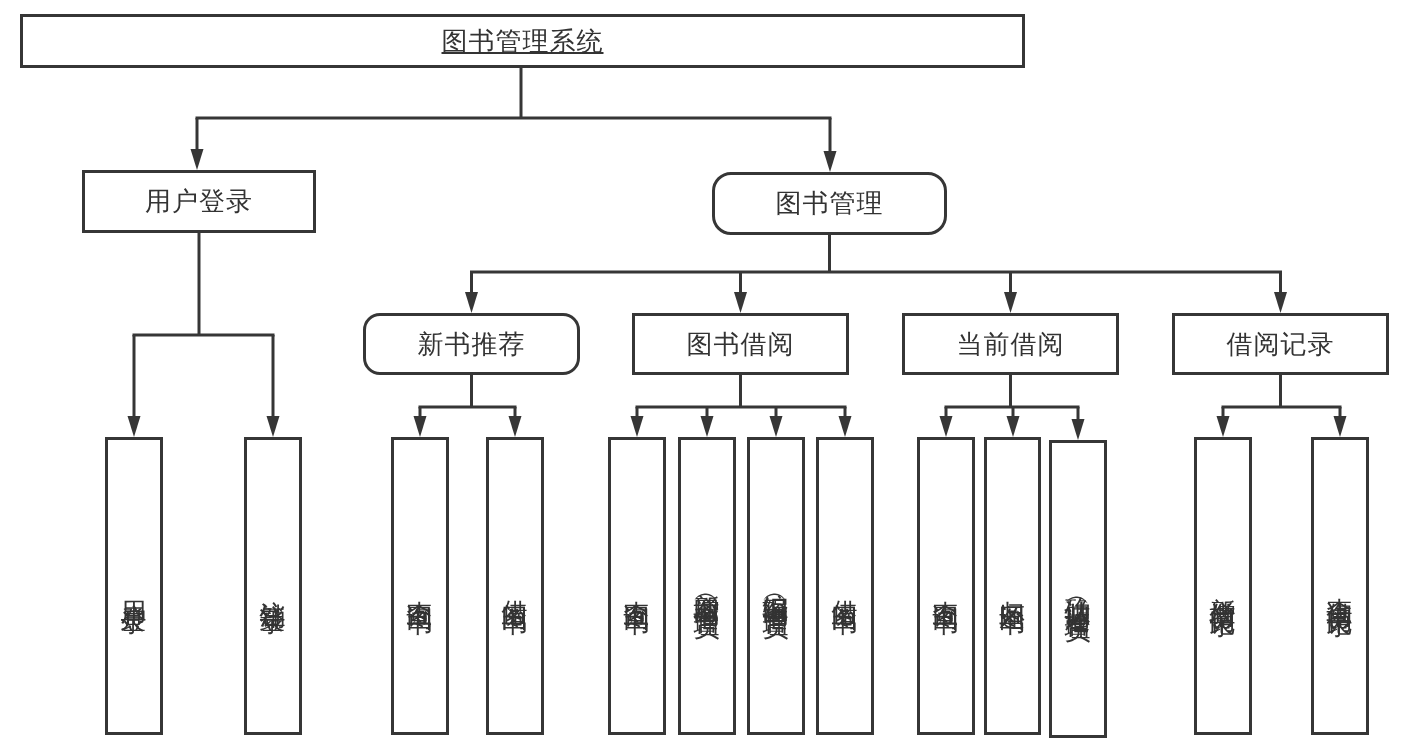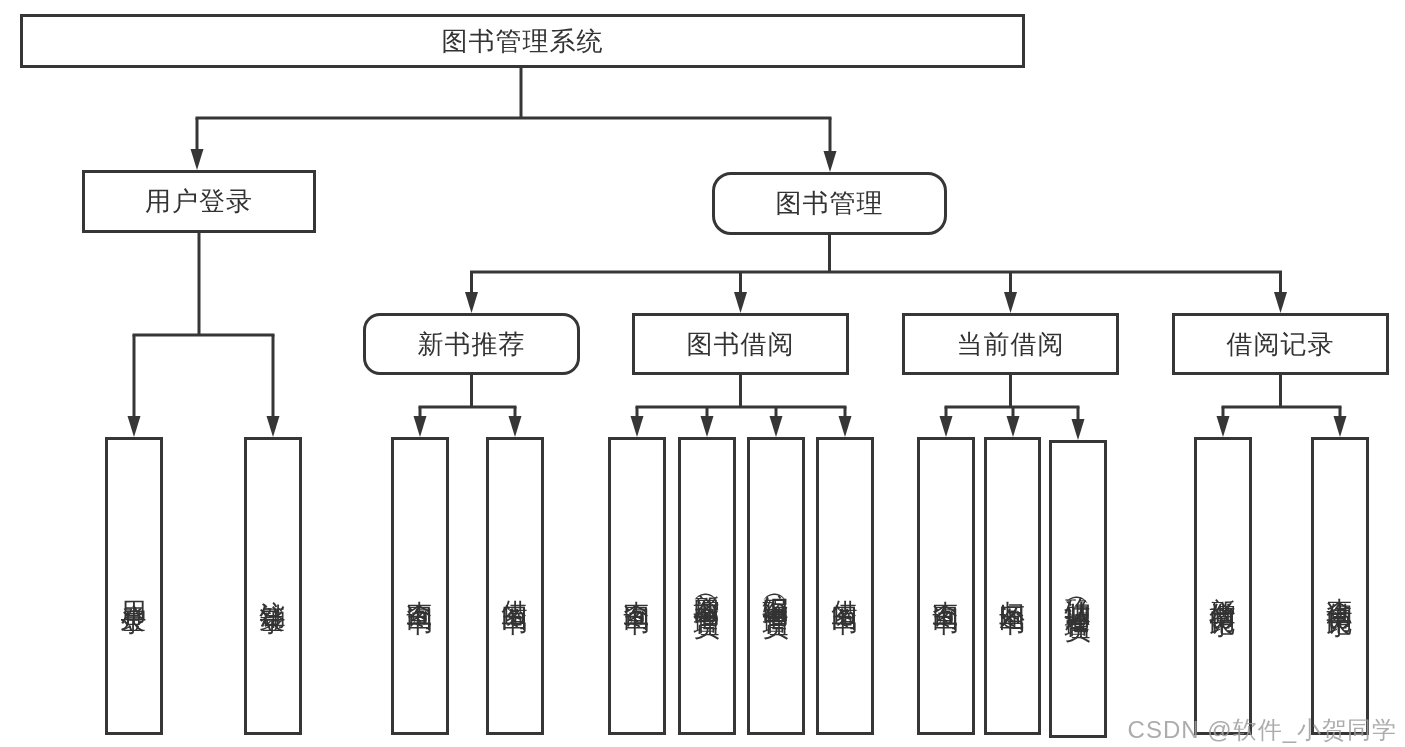--- a/index.html
+++ b/index.html
@@ -101,21 +101,21 @@
       <line x1="1013" y1="407" x2="1013" y2="418" stroke="#363636" stroke-width="3"></line>
       <polygon points="1006.5,416 1019.5,416 1013,437" fill="#363636"></polygon>
       <line x1="1078" y1="407" x2="1078" y2="421" stroke="#363636" stroke-width="3"></line>
       <polygon points="1071.5,419 1084.5,419 1078,440" fill="#363636"></polygon>
       <line x1="1223" y1="407" x2="1223" y2="418" stroke="#363636" stroke-width="3"></line>
       <polygon points="1216.5,416 1229.5,416 1223,437" fill="#363636"></polygon>
       <line x1="1340" y1="407" x2="1340" y2="418" stroke="#363636" stroke-width="3"></line>
       <polygon points="1333.5,416 1346.5,416 1340,437" fill="#363636"></polygon>
     </svg>
 
-  <div class="node h" style="left:20px; top:14px; width:1005px; height:54px;">
+  <div class="node h" style="left:20px; top:14px; width:1005px; height:54px;text-decoration:underline;">
     <span>图书管理系统</span>
   </div>
 
   <div class="node h" style="left:82px; top:170px; width:234px; height:63px;">
     <span>用户登录</span>
   </div>
   <div class="node h" style="left:712px; top:172px; width:235px; height:63px;border-radius:19px;">
     <span>图书管理</span>
   </div>
 
@@ -169,14 +169,13 @@
     <span class="vtext">确认归还（管理员）</span>
   </div>
 
   <div class="node v" style="left:1194px; top:437px; width:58px; height:298px;">
     <span class="vtext">新增借阅记录</span>
   </div>
   <div class="node v" style="left:1311px; top:437px; width:58px; height:298px;">
     <span class="vtext">查询借阅记录</span>
   </div>
 
-  <div id="watermark">CSDN @软件_小贺同学</div>
 </div>
 
 </body></html>

